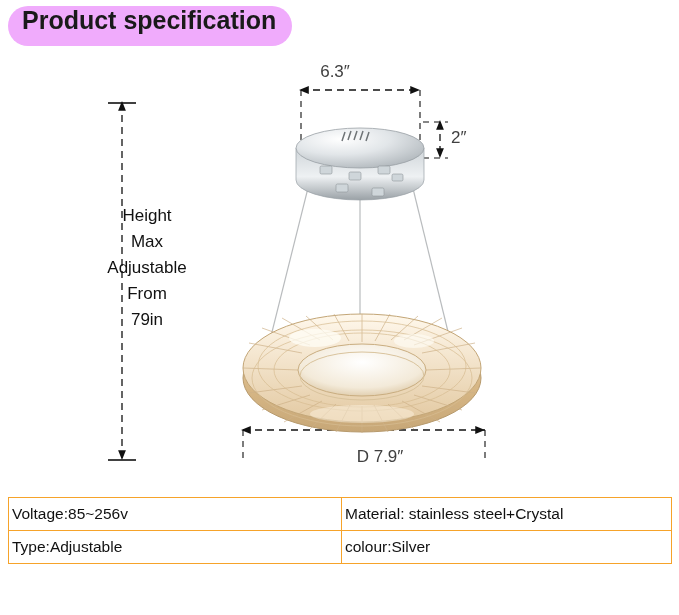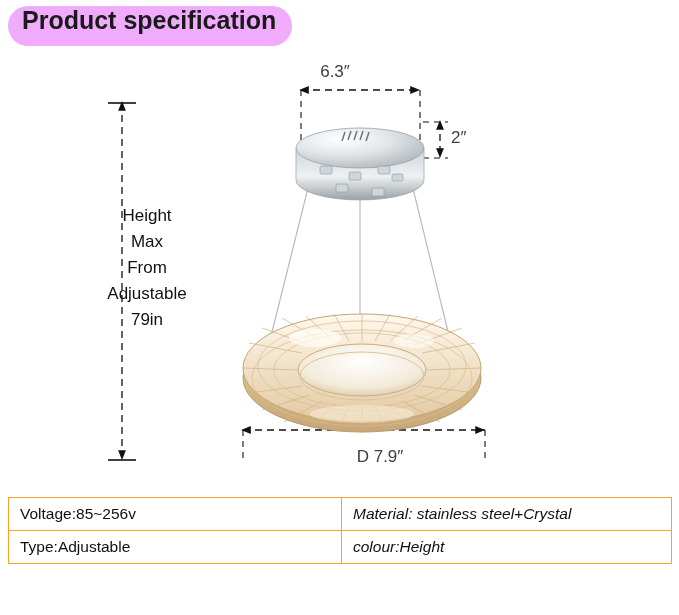--- a/index.html
+++ b/index.html
@@ -70,29 +70,29 @@
     position: absolute;
     left: 8px;
     top: 497px;
     width: 663px;
     border-collapse: collapse;
     table-layout: fixed;
   }
   #spec-table td {
     border: 1.6px solid #f6a32a;
     height: 33px;
-    padding: 0 0 0 11px;
+    padding: 0 0 0 3px;
     font-size: 15.5px;
     color: #111;
     vertical-align: middle;
     white-space: nowrap;
     overflow: hidden;
   }
   #spec-table td.col-left  { width: 333px; }
-  #spec-table td.col-right { width: 330px; font-style: italic; }
+  #spec-table td.col-right { width: 330px; }
 </style>
 </head>
 <body>
 
 <div id="title-badge">
   <span class="title-text">Product specification</span>
 </div>
 
 <div id="diagram">
 
@@ -223,30 +223,30 @@
   </svg>
 
   
   <div class="dim-label" id="label-63">6.3″</div>
   <div class="dim-label" id="label-2">2″</div>
   <div class="dim-label" id="label-d79">D 7.9″</div>
 
   <div id="maxheight-block">
     <div>Height</div>
     <div>Max</div>
+    <div>Adjustable</div>
     <div>From</div>
-    <div>Adjustable</div>
     <div>79in</div>
   </div>
 </div>
 
 <table id="spec-table">
   <tbody>
     <tr>
       <td class="col-left">Voltage:85~256v</td>
       <td class="col-right">Material: stainless steel+Crystal</td>
     </tr>
     <tr>
       <td class="col-left">Type:Adjustable</td>
-      <td class="col-right">colour:Height</td>
+      <td class="col-right">colour:Silver</td>
     </tr>
   </tbody>
 </table>
 
 </body></html>

